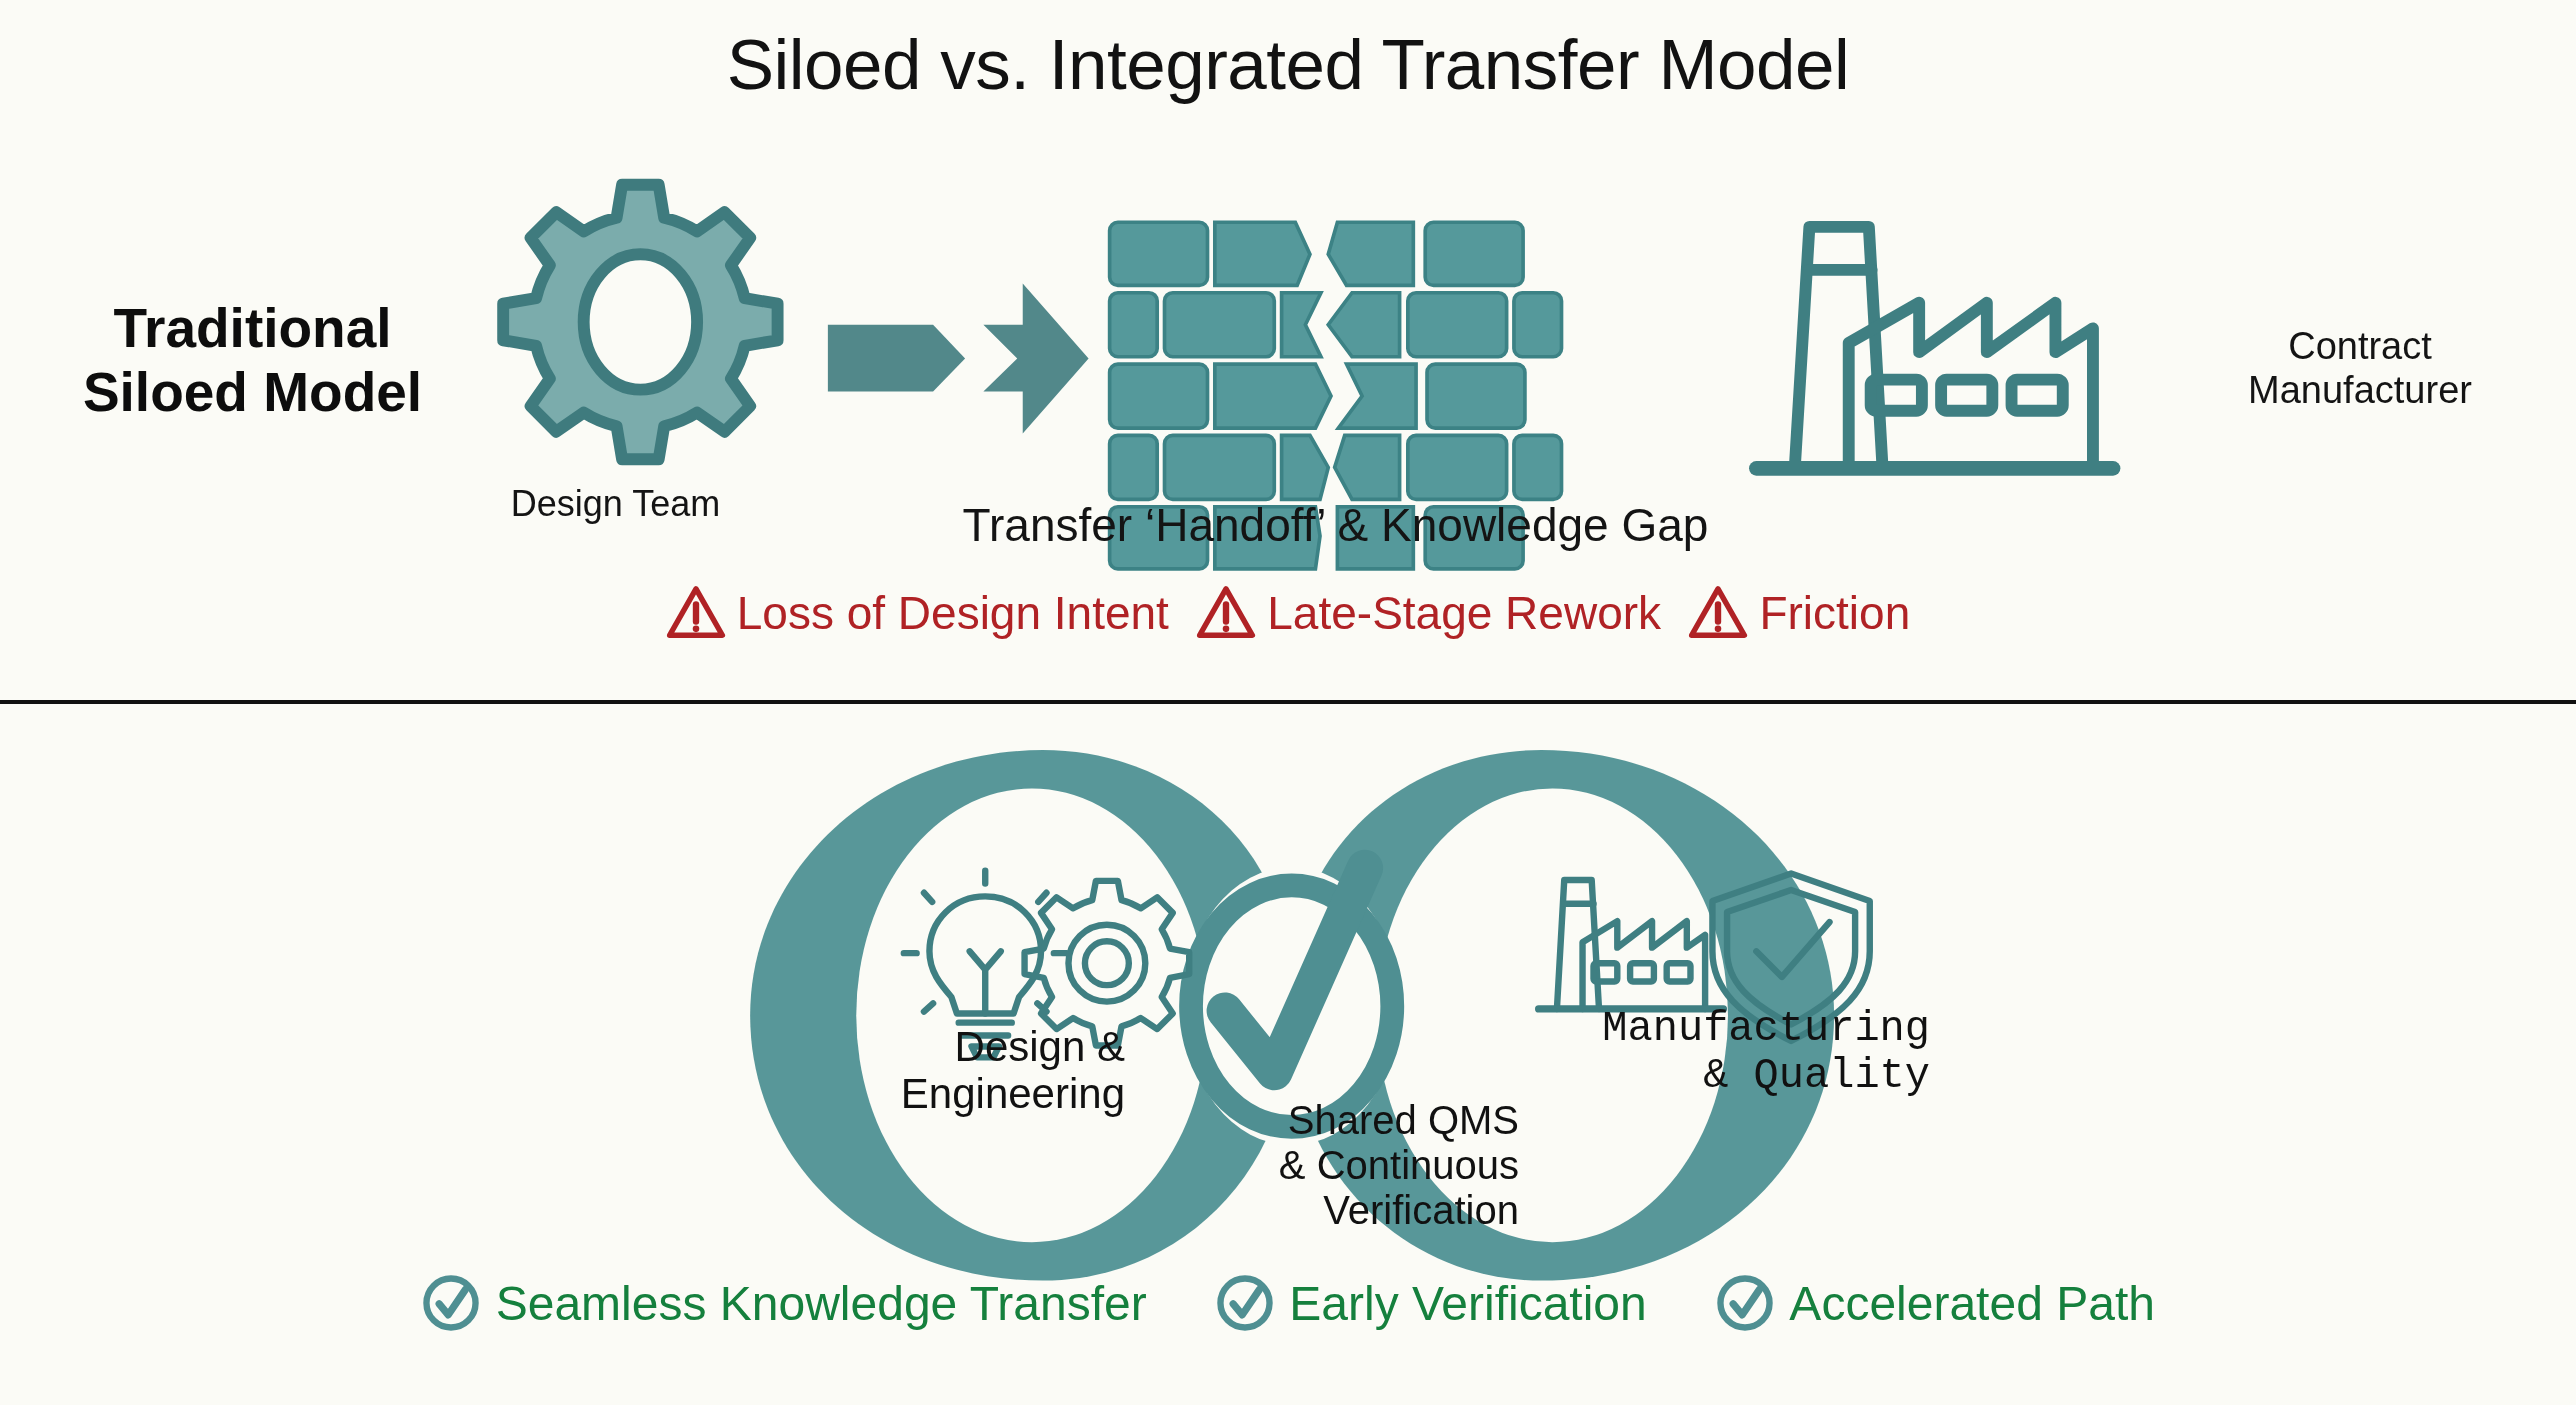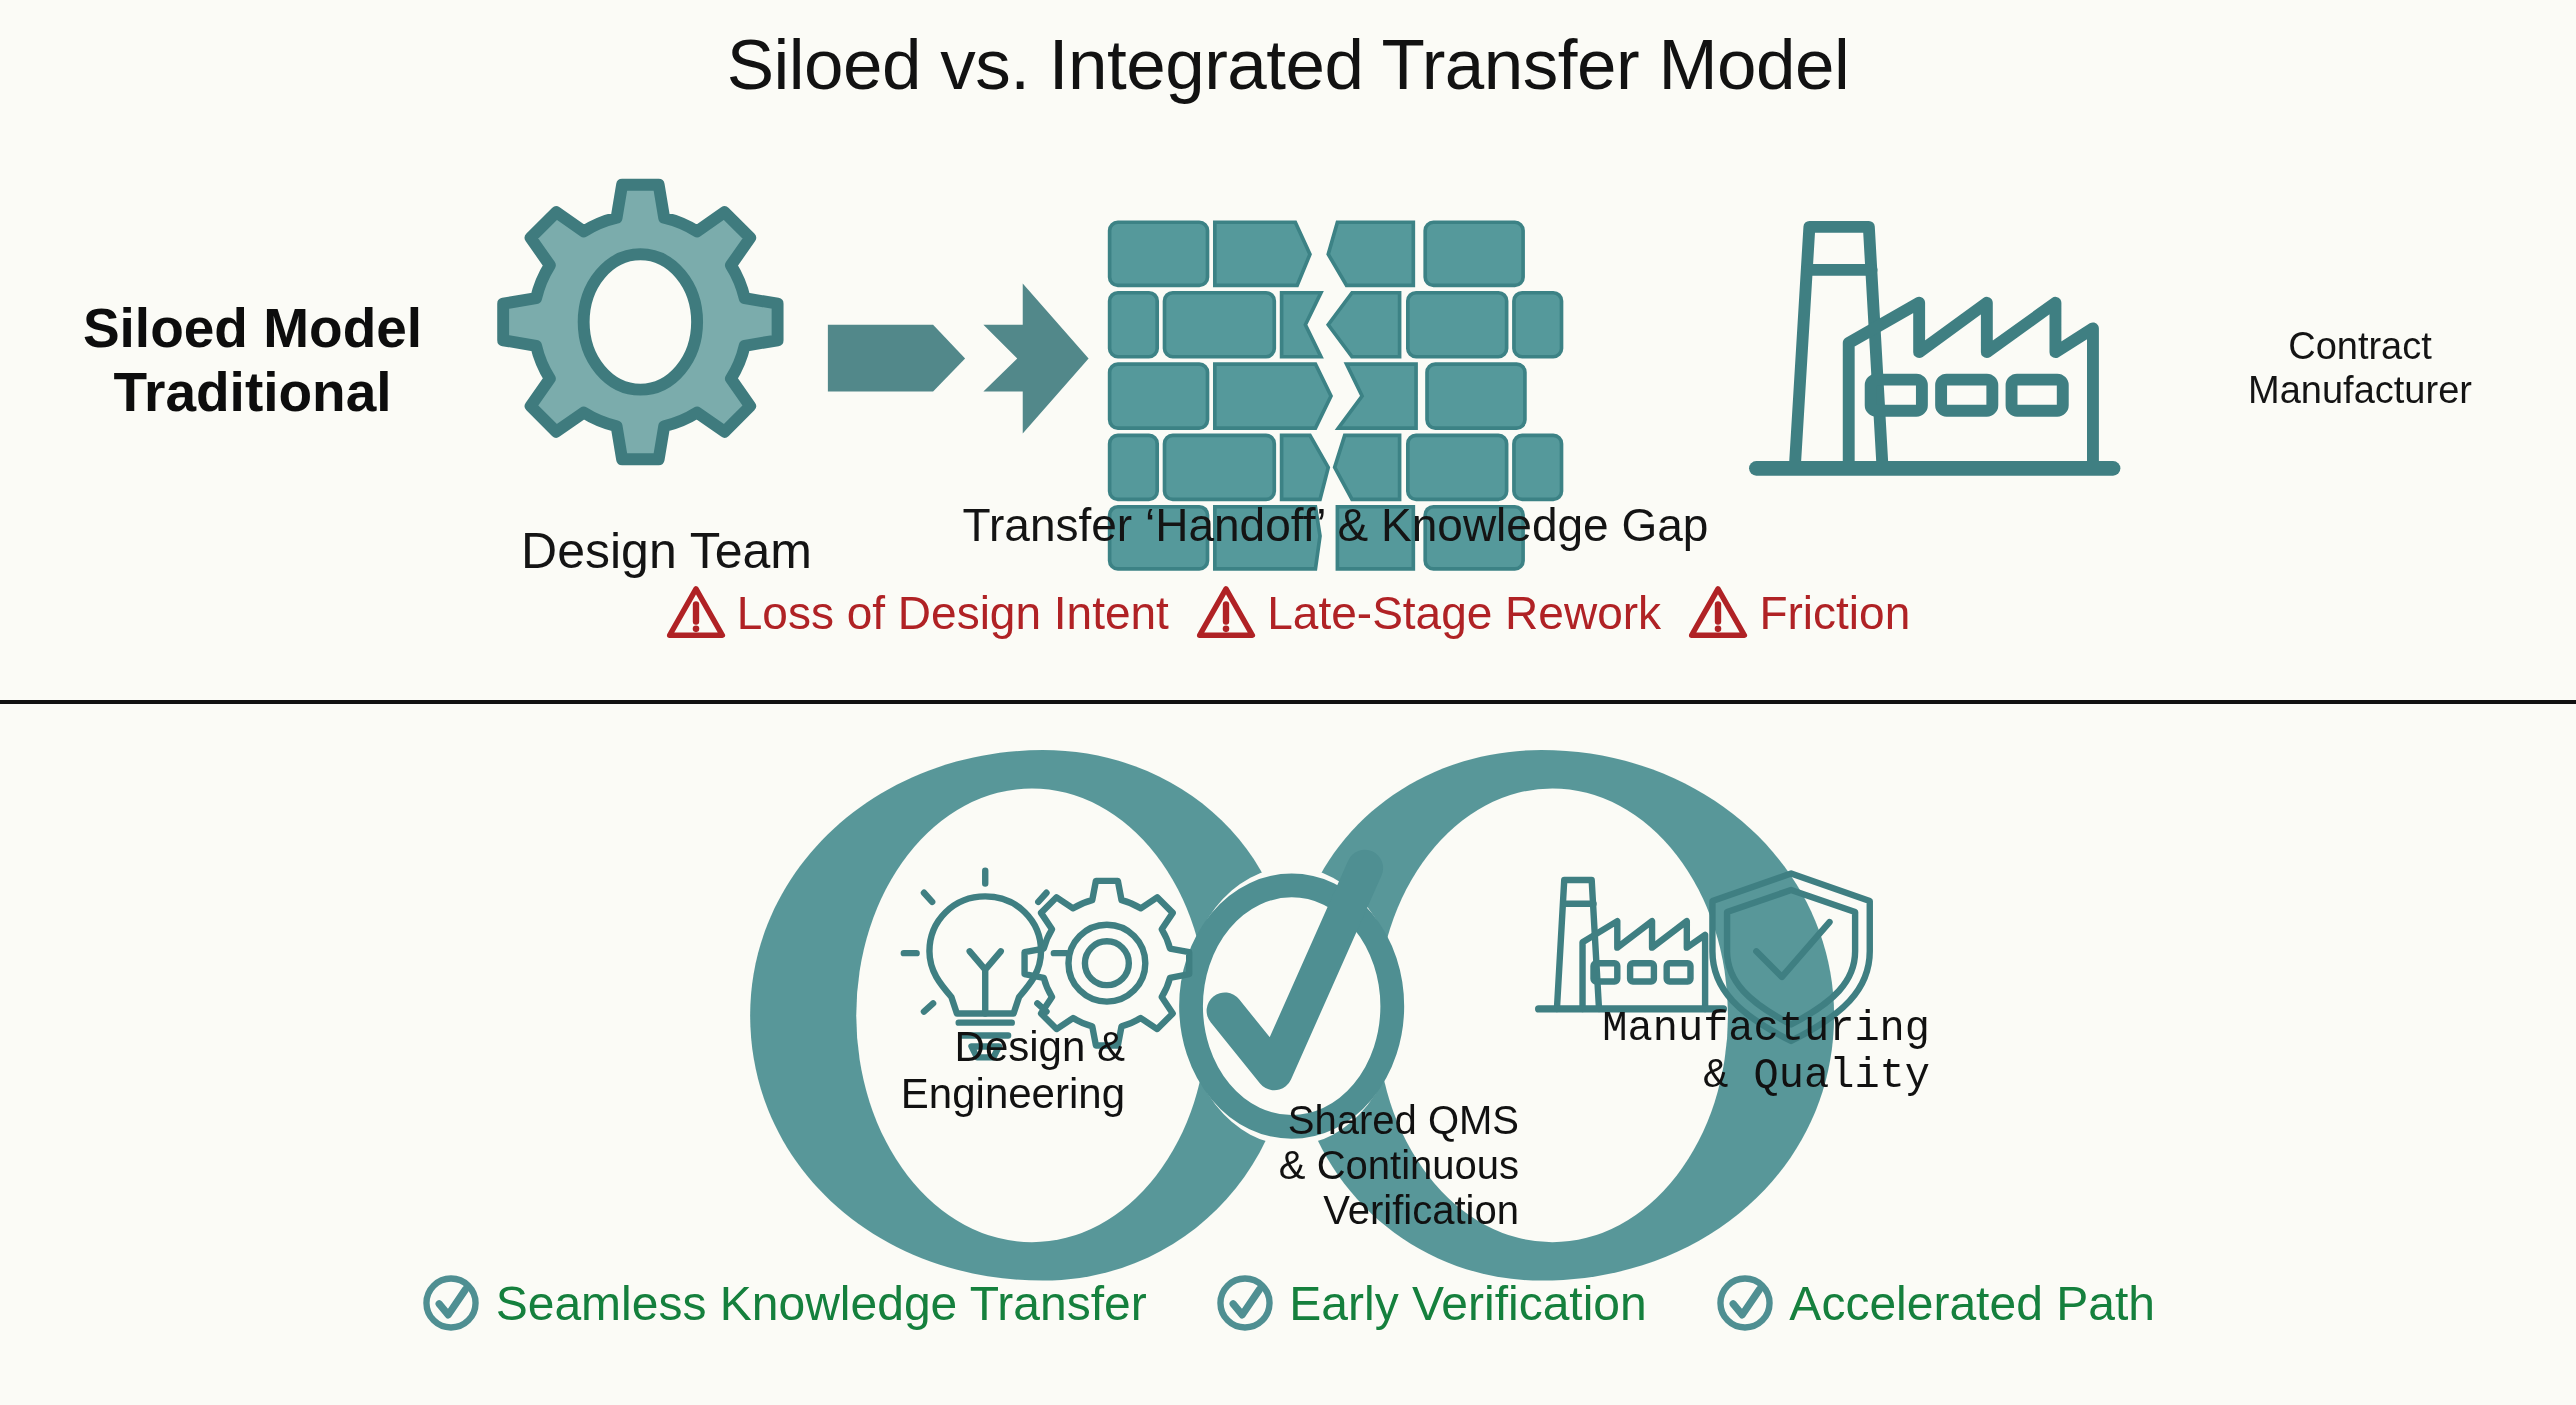--- a/index.html
+++ b/index.html
@@ -61,21 +61,21 @@
   }
 
   
   .caption {
     position: absolute;
     text-align: center;
     color: #141414;
     line-height: 1.15;
   }
 
-  #cap-design-team { left: 465px; top: 483px; width: 403px; font-size: 50px; margin-top: 40px; }
+  #cap-design-team { left: 414px; top: 483px; width: 403px; font-size: 36px; }
   #cap-transfer    { left: 878px; top: 499px; width: 915px; font-size: 46px; }
   #cap-contract    { left: 2168px; top: 325px; width: 384px; font-size: 38px; }
 
   
   #warnings {
     position: absolute;
     left: 0;
     top: 584px;
     width: 2576px;
     display: flex;
@@ -260,22 +260,22 @@
     <g fill="none" stroke="#3f7f82" stroke-width="7" stroke-linejoin="round" stroke-linecap="round">
       <path d="M 1958 955 L 2044 985 L 2044 1040 C 2044 1082 2014 1110 1958 1138
                C 1902 1110 1872 1082 1872 1040 L 1872 985 Z"></path>
       <path d="M 1958 973 L 2028 997 L 2028 1040 C 2028 1073 2004 1096 1958 1120
                C 1912 1096 1888 1073 1888 1040 L 1888 997 Z"></path>
       <path d="M 1920 1040 L 1948 1068 L 2000 1008"></path>
     </g>
   </svg>
 
   <div class="row-label" id="label-traditional">
+    <div>Traditional</div>
     <div>Siloed Model</div>
-    <div>Traditional</div>
   </div>
 
   <div class="caption" id="cap-design-team">Design Team</div>
   <div class="caption" id="cap-transfer">Transfer ‘Handoff’ &amp; Knowledge Gap</div>
   <div class="caption" id="cap-contract">
     <div>Contract</div>
     <div>Manufacturer</div>
   </div>
 
   <div id="warnings">

